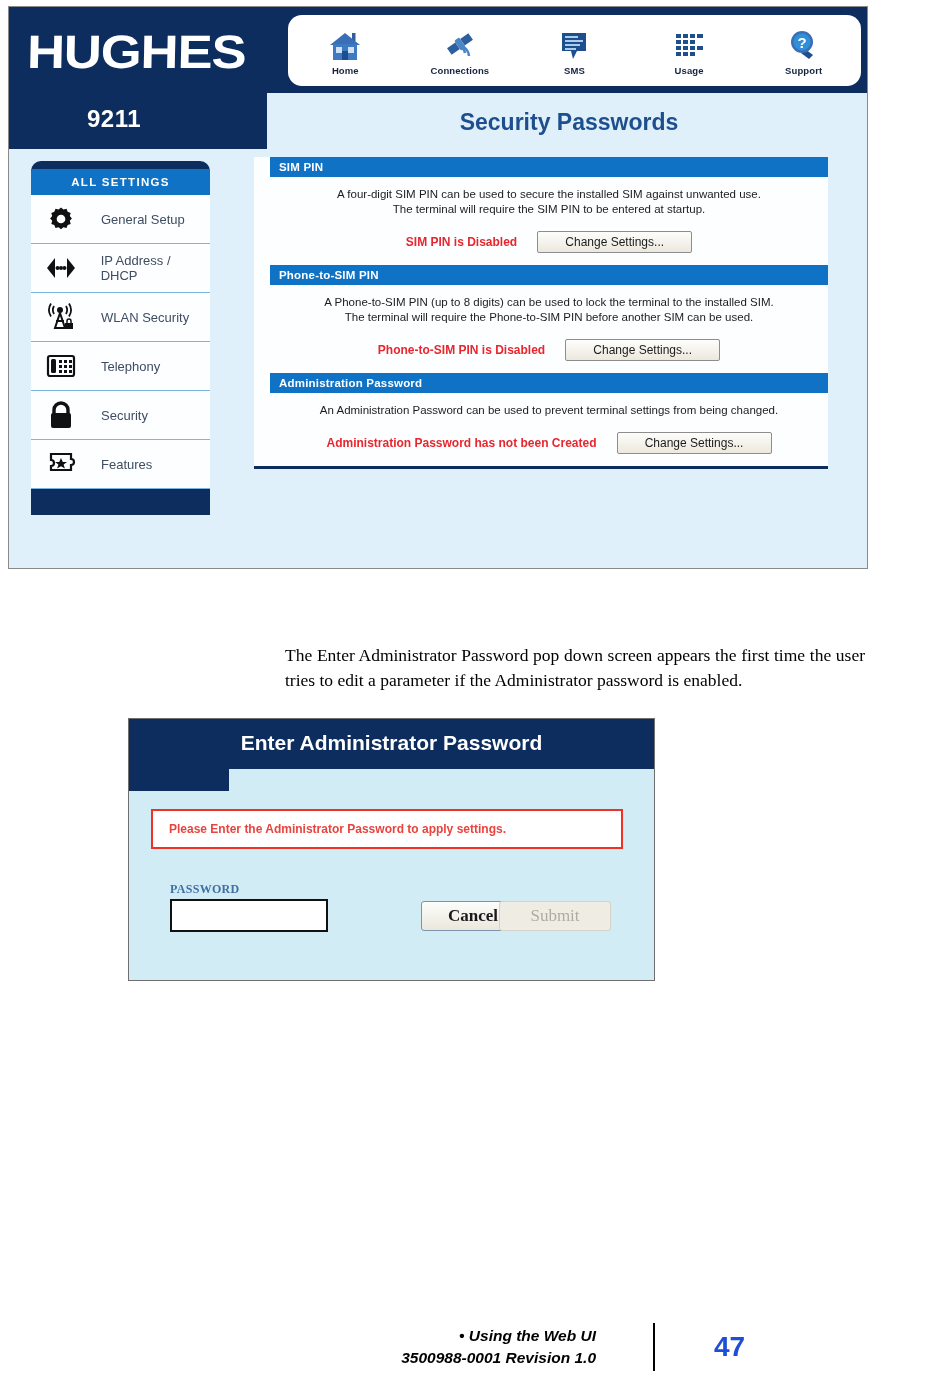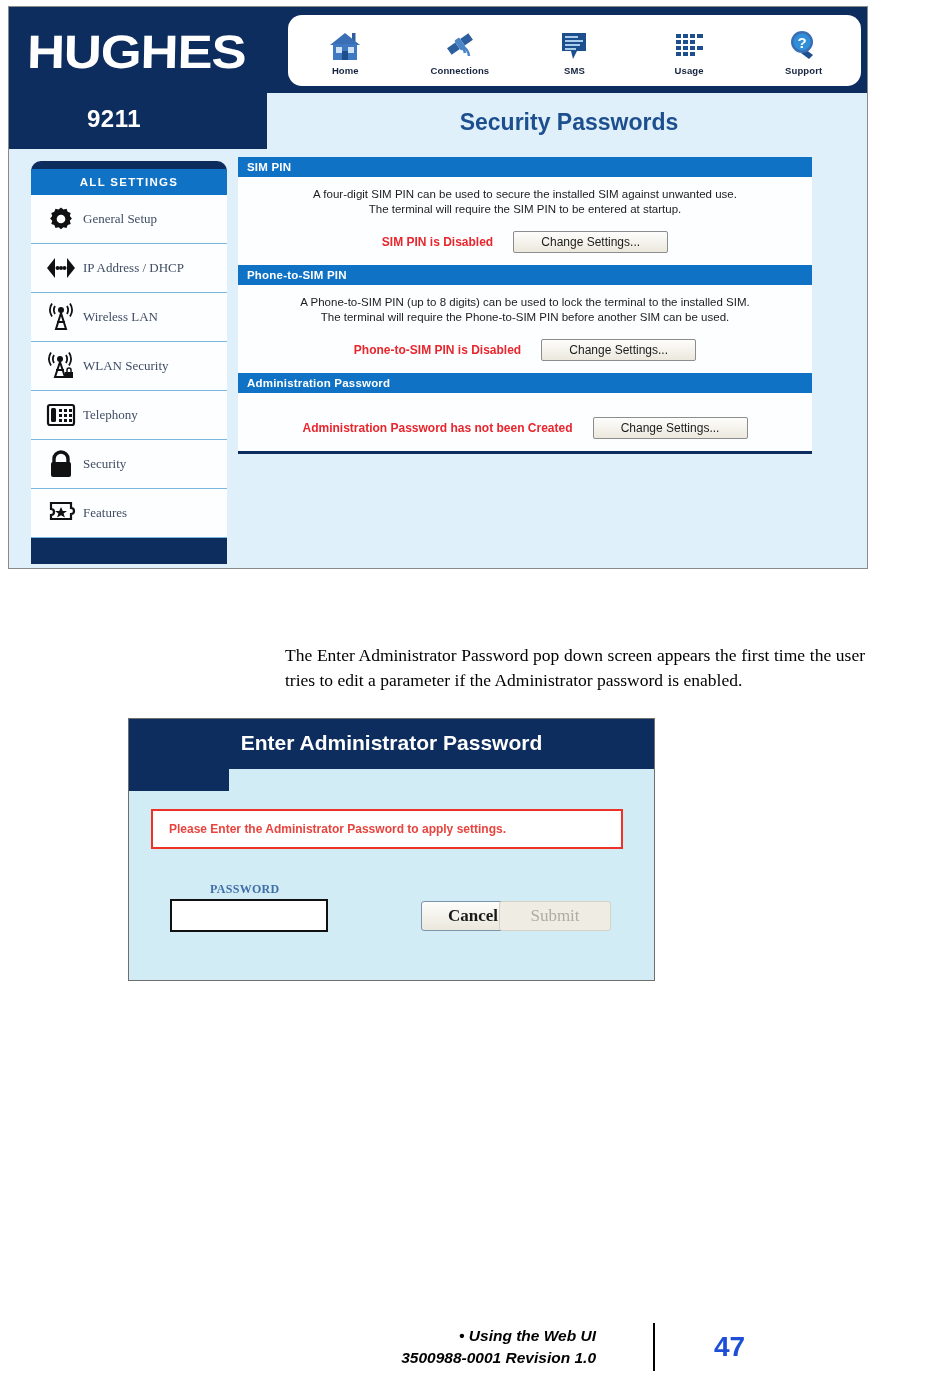--- a/index.html
+++ b/index.html
@@ -81,48 +81,49 @@
   }
   .pagetitle {
     position: absolute; left: 330px; top: 102px; width: 460px;
     text-align: center; font-size: 23px; font-weight: bold; color: #1d4f8f;
     z-index: 5;
   }
 
   
   .sidebar {
     position: absolute; left: 22px; top: 154px;
-    width: 196px;
+    width: 179px;
     background: #0d2d5e;
     border-radius: 10px 10px 0 0;
     padding-top: 8px;
     overflow: hidden;
   }
   .sidebar-title {
     height: 26px; background: #0f72c4;
     display: flex; align-items: center; justify-content: center;
     color: #ffffff; font-size: 11.5px; font-weight: bold; letter-spacing: 1.3px;
   }
   .side-item {
     height: 49px; background: #fdfeff;
     display: flex; align-items: center;
     border-bottom: 1px solid #79b6e0;
     padding-left: 10px;
   }
   .side-item:last-of-type { border-bottom: none; }
   .side-icon { width: 40px; height: 34px; display:flex; align-items:center; justify-content:center; }
-  .side-label { font-size: 13px; color: #3f4d62; margin-left: 2px; font-family: Liberation Serif, serif; }
+  .side-label { font-size: 13px; color: #3f4d62; margin-left: 20px; }
   .sidebar-foot { height: 26px; background: #0d2d5e; }
 
   
   .main {
-    position: absolute; left: 229px; top: 150px;
+    position: absolute; left: 245px; top: 150px;
     width: 574px;
     background: #fdfeff;
     border-bottom: 3px solid #0d2d5e;
+    padding-left: 16px;
   }
   .sect-head {
     background: #0f72c4; color: #ffffff;
     font-size: 11.5px; font-weight: bold;
     padding: 4px 0 4px 9px;
     letter-spacing: .2px;
   }
   .sect-body { background: #fdfeff; padding: 10px 14px 12px 14px; }
   .sect-desc {
     text-align: center; font-size: 11.5px; color: #1c1c1c; line-height: 15px;
@@ -185,21 +186,21 @@
     background:#d2ecf6; border-top-left-radius:26px;
   }
   .alert-box {
     position: absolute; left: 22px; top: 90px; width: 472px; height: 40px;
     background: #ffffff; border: 2px solid #ee3226;
     display: flex; align-items: center; padding-left: 16px;
   }
   .alert-text { font-size: 12px; font-weight: bold; color: #e8443e; }
   .pw-label {
     position: absolute; left: 170px; top: 882px;
-    font-size: 12px; font-weight: bold; color: #3f6fa6; letter-spacing: .3px; margin-left: 40px;
+    font-size: 12px; font-weight: bold; color: #3f6fa6; letter-spacing: .3px;
   }
   .pw-input {
     position: absolute; left: 170px; top: 899px;
     width: 158px; height: 33px;
     background: #ffffff; border: 2px solid #111111;
   }
   .btn-cancel {
     position: absolute; left: 381px; top: 901px;
     width: 104px; height: 30px;
     background: linear-gradient(#fdfdfb,#ebe7dc);
@@ -358,34 +359,20 @@
             <polygon points="9,2 9,22 1,12" fill="#111111"></polygon>
             <polygon points="21,2 21,22 29,12" fill="#111111"></polygon>
             <circle cx="11.5" cy="12" r="2" fill="#111111"></circle>
             <circle cx="15" cy="12" r="2" fill="#111111"></circle>
             <circle cx="18.5" cy="12" r="2" fill="#111111"></circle>
           </svg>
         </span>
         <span class="side-label">IP Address / DHCP</span>
       </div>
 
-      <div class="side-item">
-        <span class="side-icon">
-          <svg width="30" height="30" viewBox="0 0 30 30">
-            <circle cx="15" cy="8" r="3" fill="#111111"></circle>
-            <path d="M9 4 a8 8 0 0 0 0 8" stroke="#111111" stroke-width="1.8" fill="none"></path>
-            <path d="M21 4 a8 8 0 0 1 0 8" stroke="#111111" stroke-width="1.8" fill="none"></path>
-            <path d="M6 1.5 a12 12 0 0 0 0 13" stroke="#111111" stroke-width="1.8" fill="none"></path>
-            <path d="M24 1.5 a12 12 0 0 1 0 13" stroke="#111111" stroke-width="1.8" fill="none"></path>
-            <polygon points="15,11 20,27 10,27" fill="none" stroke="#111111" stroke-width="2"></polygon>
-            <line x1="11" y1="20" x2="19" y2="20" stroke="#111111" stroke-width="2"></line>
-          </svg>
-        </span>
-        <span class="side-label">Wireless LAN</span>
-      </div>
 
       <div class="side-item">
         <span class="side-icon">
           <svg width="30" height="30" viewBox="0 0 30 30">
             <circle cx="14" cy="8" r="3" fill="#111111"></circle>
             <path d="M8 4 a8 8 0 0 0 0 8" stroke="#111111" stroke-width="1.8" fill="none"></path>
             <path d="M20 4 a8 8 0 0 1 0 8" stroke="#111111" stroke-width="1.8" fill="none"></path>
             <path d="M5 1.5 a12 12 0 0 0 0 13" stroke="#111111" stroke-width="1.8" fill="none"></path>
             <path d="M23 1.5 a12 12 0 0 1 0 13" stroke="#111111" stroke-width="1.8" fill="none"></path>
             <polygon points="14,11 19,26 9,26" fill="none" stroke="#111111" stroke-width="2"></polygon>
@@ -463,20 +450,21 @@
           <div class="sect-row">
             <span class="status-red">Phone-to-SIM PIN is Disabled</span>
             <span class="btn-change">Change Settings...</span>
           </div>
         </div>
       </div>
 
       <div>
         <div class="sect-head">Administration Password</div>
         <div class="sect-body">
+          <div class="sect-desc">An Administration Password can be used to prevent terminal settings from being changed.</div>
           <div class="sect-row">
             <span class="status-red">Administration Password has not been Created</span>
             <span class="btn-change">Change Settings...</span>
           </div>
         </div>
       </div>
 
     </div>
   </div>
 

